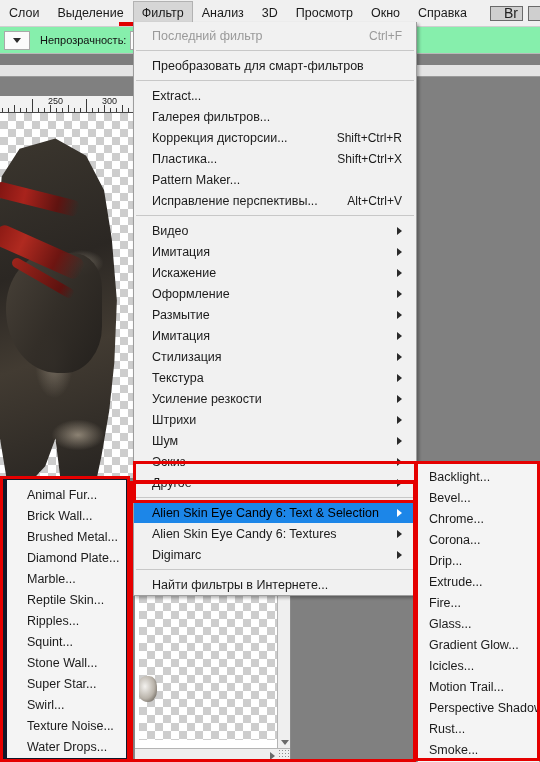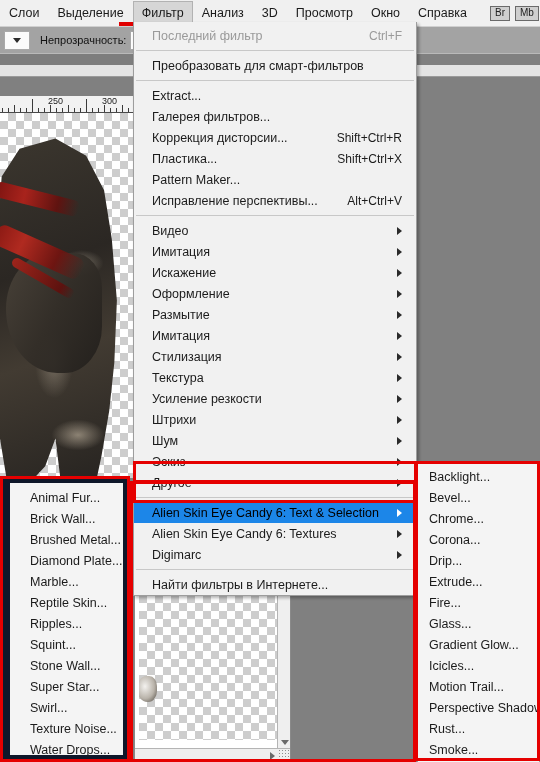--- a/index.html
+++ b/index.html
@@ -27,38 +27,38 @@
     background: #d6d6d6;
     border: 1px solid #b2b2b2;
     padding: 3px 8px;
   }
   .menubar-sep {
     width: 1px; height: 16px; background: #c2c2c2; margin: 0 7px;
   }
   .mb-badge {
     border: 1px solid #6a6a6a;
     background: #cfcfcf;
-    font-size: 10px; color: #222;
-    padding: 1px 4px 2px 4px;
+    font-size: 14px; color: #222;
+    padding: 1px 4px 2px 13px;
     margin-right: 5px;
     line-height: 10px;
     font-family: "Liberation Sans", sans-serif;
   }
   .mb-badge.last { margin-right: 8px; }
 
   
   .filter-underline {
     position: absolute; left: 119px; top: 22px; width: 68px; height: 4px;
     background: #e00000;
   }
 
   
   .optionsbar {
     position: absolute; left: 0; top: 27px; width: 540px; height: 27px;
-    background: #a3a3a3;
+    background: #86efac;
     border-bottom: 1px solid #b9b9b9;
     display: flex; align-items: center;
   }
   .opt-dropdown {
     width: 26px; height: 19px; margin-left: 4px;
     background: #fbfbfb; border: 1px solid #a9a9a9;
     display: flex; align-items: center; justify-content: center;
   }
   .caret-down {
     width: 0; height: 0;
@@ -205,21 +205,21 @@
     height: 21px; display: flex; align-items: center;
     font-size: 12.5px; color: #1b1b1b;
     padding-left: 11px; white-space: nowrap;
     overflow: hidden;
   }
 
   
   .texlist {
     position: absolute; left: 3px; top: 476px; width: 127px; height: 286px;
     background: #f4f4f4;
-    border: 7px solid #0f172a;
+    border: 4px solid #0f172a;
     padding: 4px 0 0 0;
     z-index: 45;
     text-align: center;
   }
   .tli {
     height: 21px; display: flex; align-items: center;
     font-size: 12.5px; color: #1b1b1b;
     padding-left: 20px; white-space: nowrap;
   }
 

